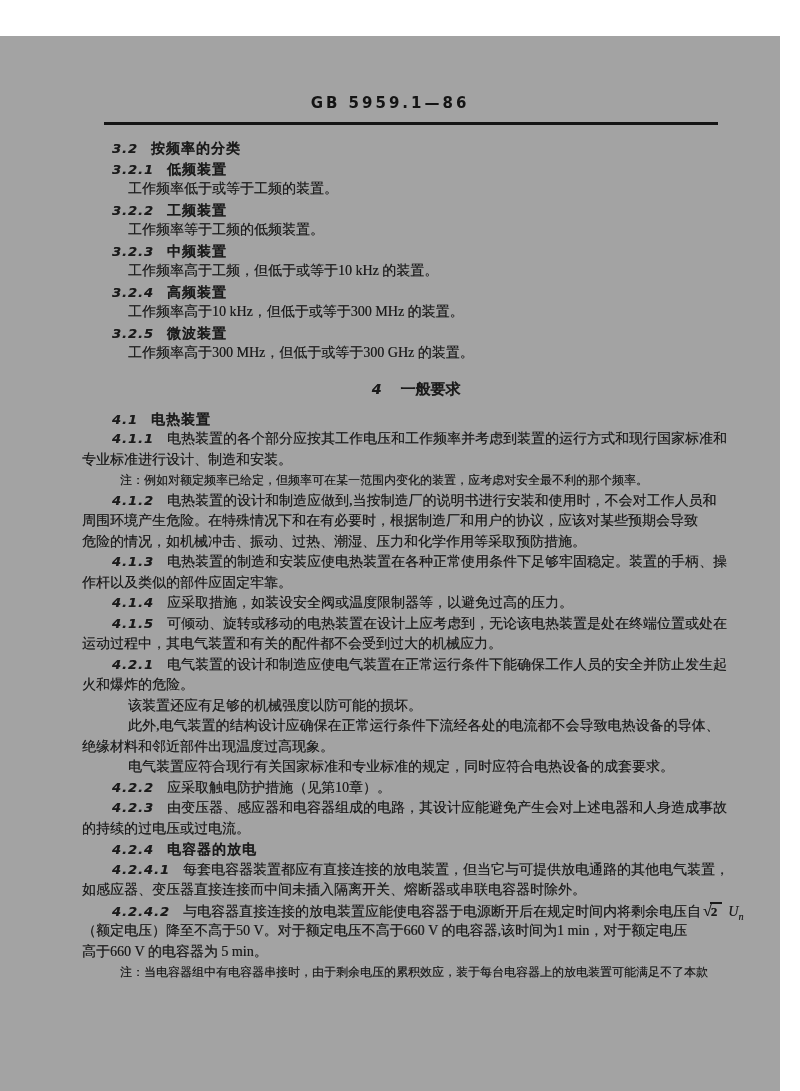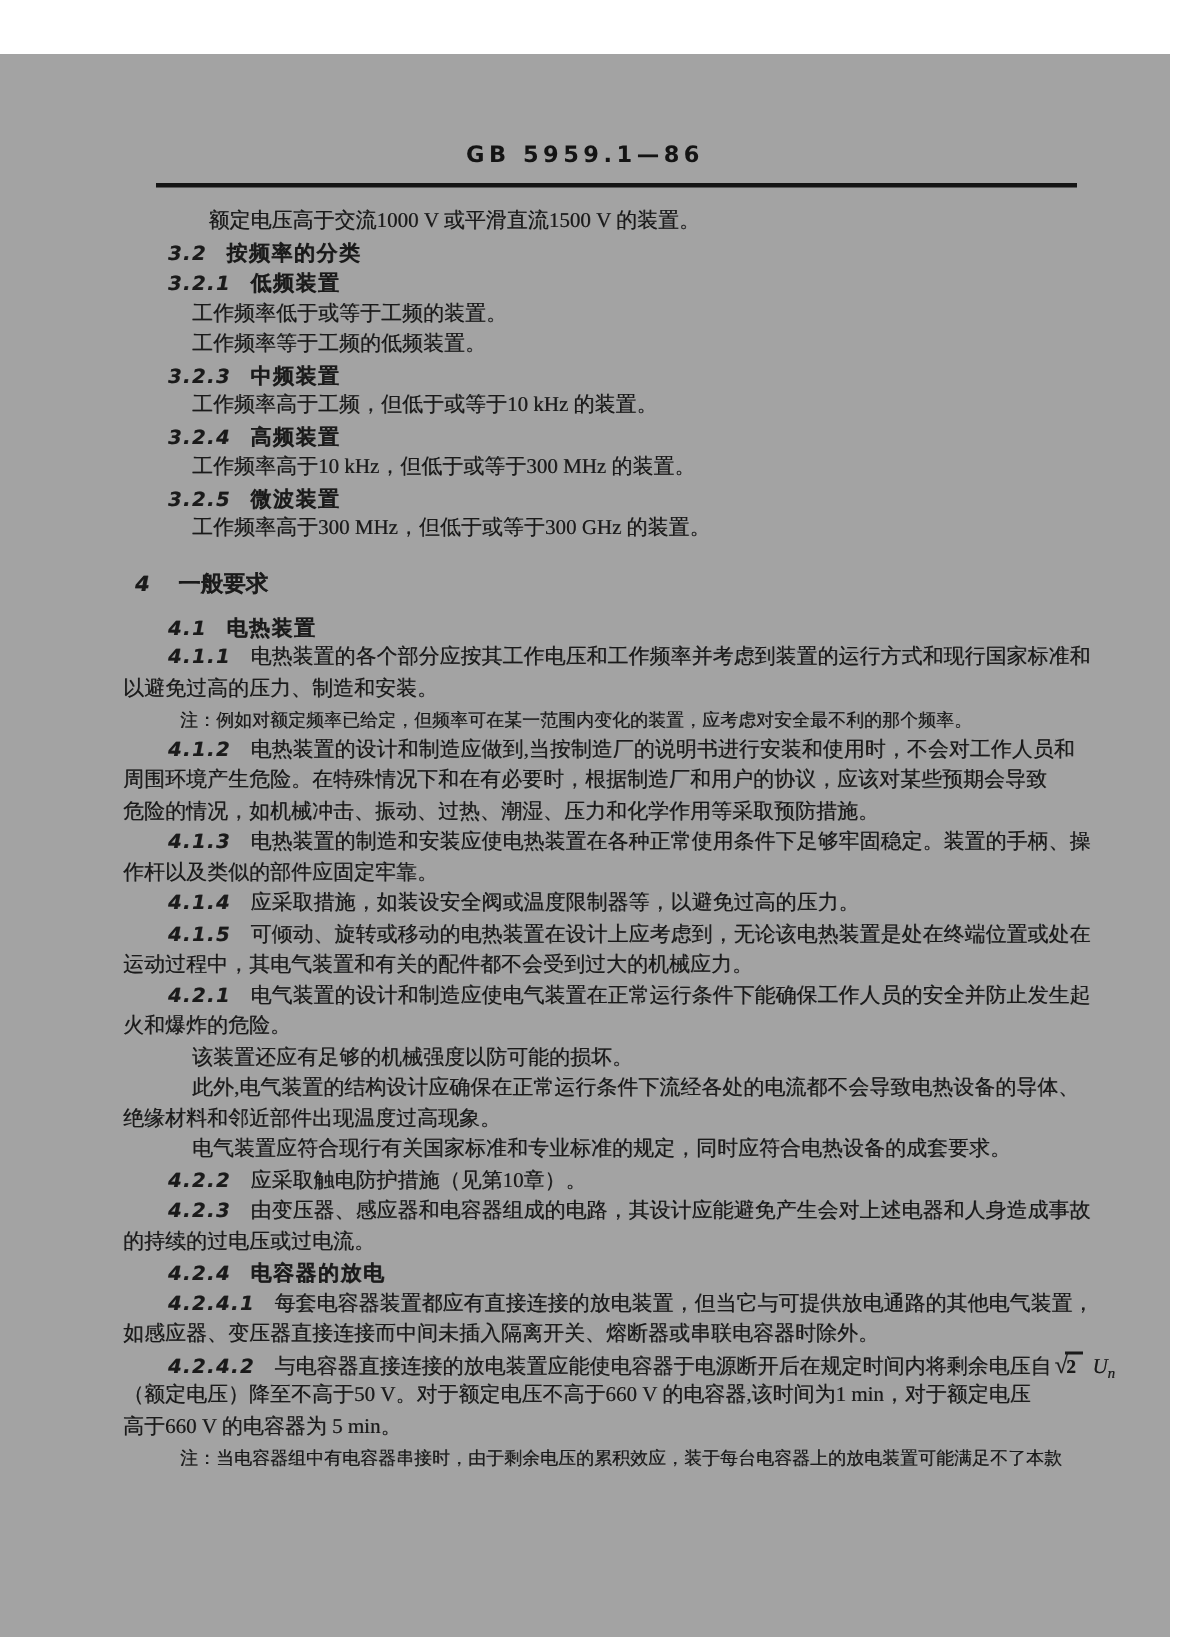--- a/index.html
+++ b/index.html
@@ -70,20 +70,21 @@
     font-size: 12px;
   }
   .section {
     padding-left: 8px;
     margin: 13px 0 8px 0;
     height: 24px;
     line-height: 24px;
     font-family: "DejaVu Sans", "Liberation Sans", sans-serif;
     font-weight: bold;
     font-size: 15px;
+    text-align: center;
   }
   .section .num { font-size: 14px; margin-right: 18px; }
   .sqrt-sym {
     font-size: 16px;
     font-weight: bold;
     margin-left: 2px;
   }
   .radicand {
     display: inline-block;
     border-top: 2px solid #1a1a1a;
@@ -110,35 +111,35 @@
     background: #ffffff;
   }
 </style>
 </head>
 <body>
 
 <div class="page">
   <div class="doc-header">GB 5959.1—86</div>
   <div class="header-rule"></div>
   <div class="content" id="doc-content">
-      <div class="line para-deep"><span class="txt">额定电压高于交流1000 V 或平滑直流1500 V 的装置。</span></div>
       <div class="line clause-h"><span class="num">3.2</span><span class="txt">按频率的分类</span></div>
       <div class="line clause-h"><span class="num">3.2.1</span><span class="txt">低频装置</span></div>
       <div class="line para"><span class="txt">工作频率低于或等于工频的装置。</span></div>
+      <div class="line clause-h"><span class="num">3.2.2</span><span class="txt">工频装置</span></div>
       <div class="line para"><span class="txt">工作频率等于工频的低频装置。</span></div>
       <div class="line clause-h"><span class="num">3.2.3</span><span class="txt">中频装置</span></div>
       <div class="line para"><span class="txt">工作频率高于工频，但低于或等于10 kHz 的装置。</span></div>
       <div class="line clause-h"><span class="num">3.2.4</span><span class="txt">高频装置</span></div>
       <div class="line para"><span class="txt">工作频率高于10 kHz，但低于或等于300 MHz 的装置。</span></div>
       <div class="line clause-h"><span class="num">3.2.5</span><span class="txt">微波装置</span></div>
       <div class="line para"><span class="txt">工作频率高于300 MHz，但低于或等于300 GHz 的装置。</span></div>
       <div class="line section"><span class="num">4</span><span class="txt">一般要求</span></div>
       <div class="line clause-h"><span class="num">4.1</span><span class="txt">电热装置</span></div>
       <div class="line clause-b"><span class="num">4.1.1</span><span class="txt">电热装置的各个部分应按其工作电压和工作频率并考虑到装置的运行方式和现行国家标准和</span></div>
-      <div class="line cont"><span class="txt">以避免过高的压力、制造和安装。</span></div>
+      <div class="line cont"><span class="txt">专业标准进行设计、制造和安装。</span></div>
       <div class="line note"><span class="txt">注：例如对额定频率已给定，但频率可在某一范围内变化的装置，应考虑对安全最不利的那个频率。</span></div>
       <div class="line clause-b"><span class="num">4.1.2</span><span class="txt">电热装置的设计和制造应做到,当按制造厂的说明书进行安装和使用时，不会对工作人员和</span></div>
       <div class="line cont"><span class="txt">周围环境产生危险。在特殊情况下和在有必要时，根据制造厂和用户的协议，应该对某些预期会导致</span></div>
       <div class="line cont"><span class="txt">危险的情况，如机械冲击、振动、过热、潮湿、压力和化学作用等采取预防措施。</span></div>
       <div class="line clause-b"><span class="num">4.1.3</span><span class="txt">电热装置的制造和安装应使电热装置在各种正常使用条件下足够牢固稳定。装置的手柄、操</span></div>
       <div class="line cont"><span class="txt">作杆以及类似的部件应固定牢靠。</span></div>
       <div class="line clause-b"><span class="num">4.1.4</span><span class="txt">应采取措施，如装设安全阀或温度限制器等，以避免过高的压力。</span></div>
       <div class="line clause-b"><span class="num">4.1.5</span><span class="txt">可倾动、旋转或移动的电热装置在设计上应考虑到，无论该电热装置是处在终端位置或处在</span></div>
       <div class="line cont"><span class="txt">运动过程中，其电气装置和有关的配件都不会受到过大的机械应力。</span></div>
       <div class="line clause-b"><span class="num">4.2.1</span><span class="txt">电气装置的设计和制造应使电气装置在正常运行条件下能确保工作人员的安全并防止发生起</span></div>

